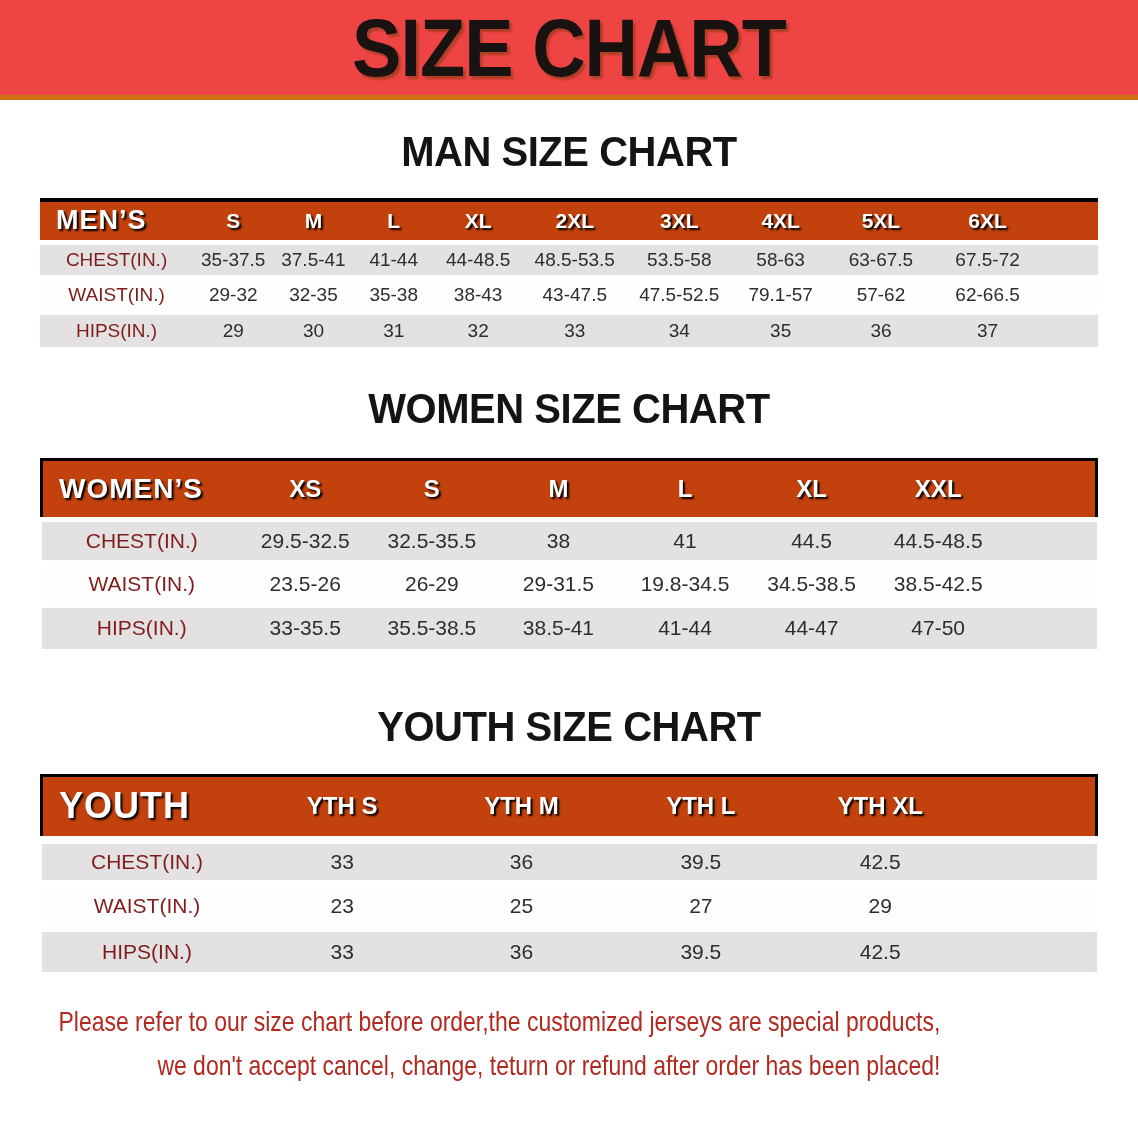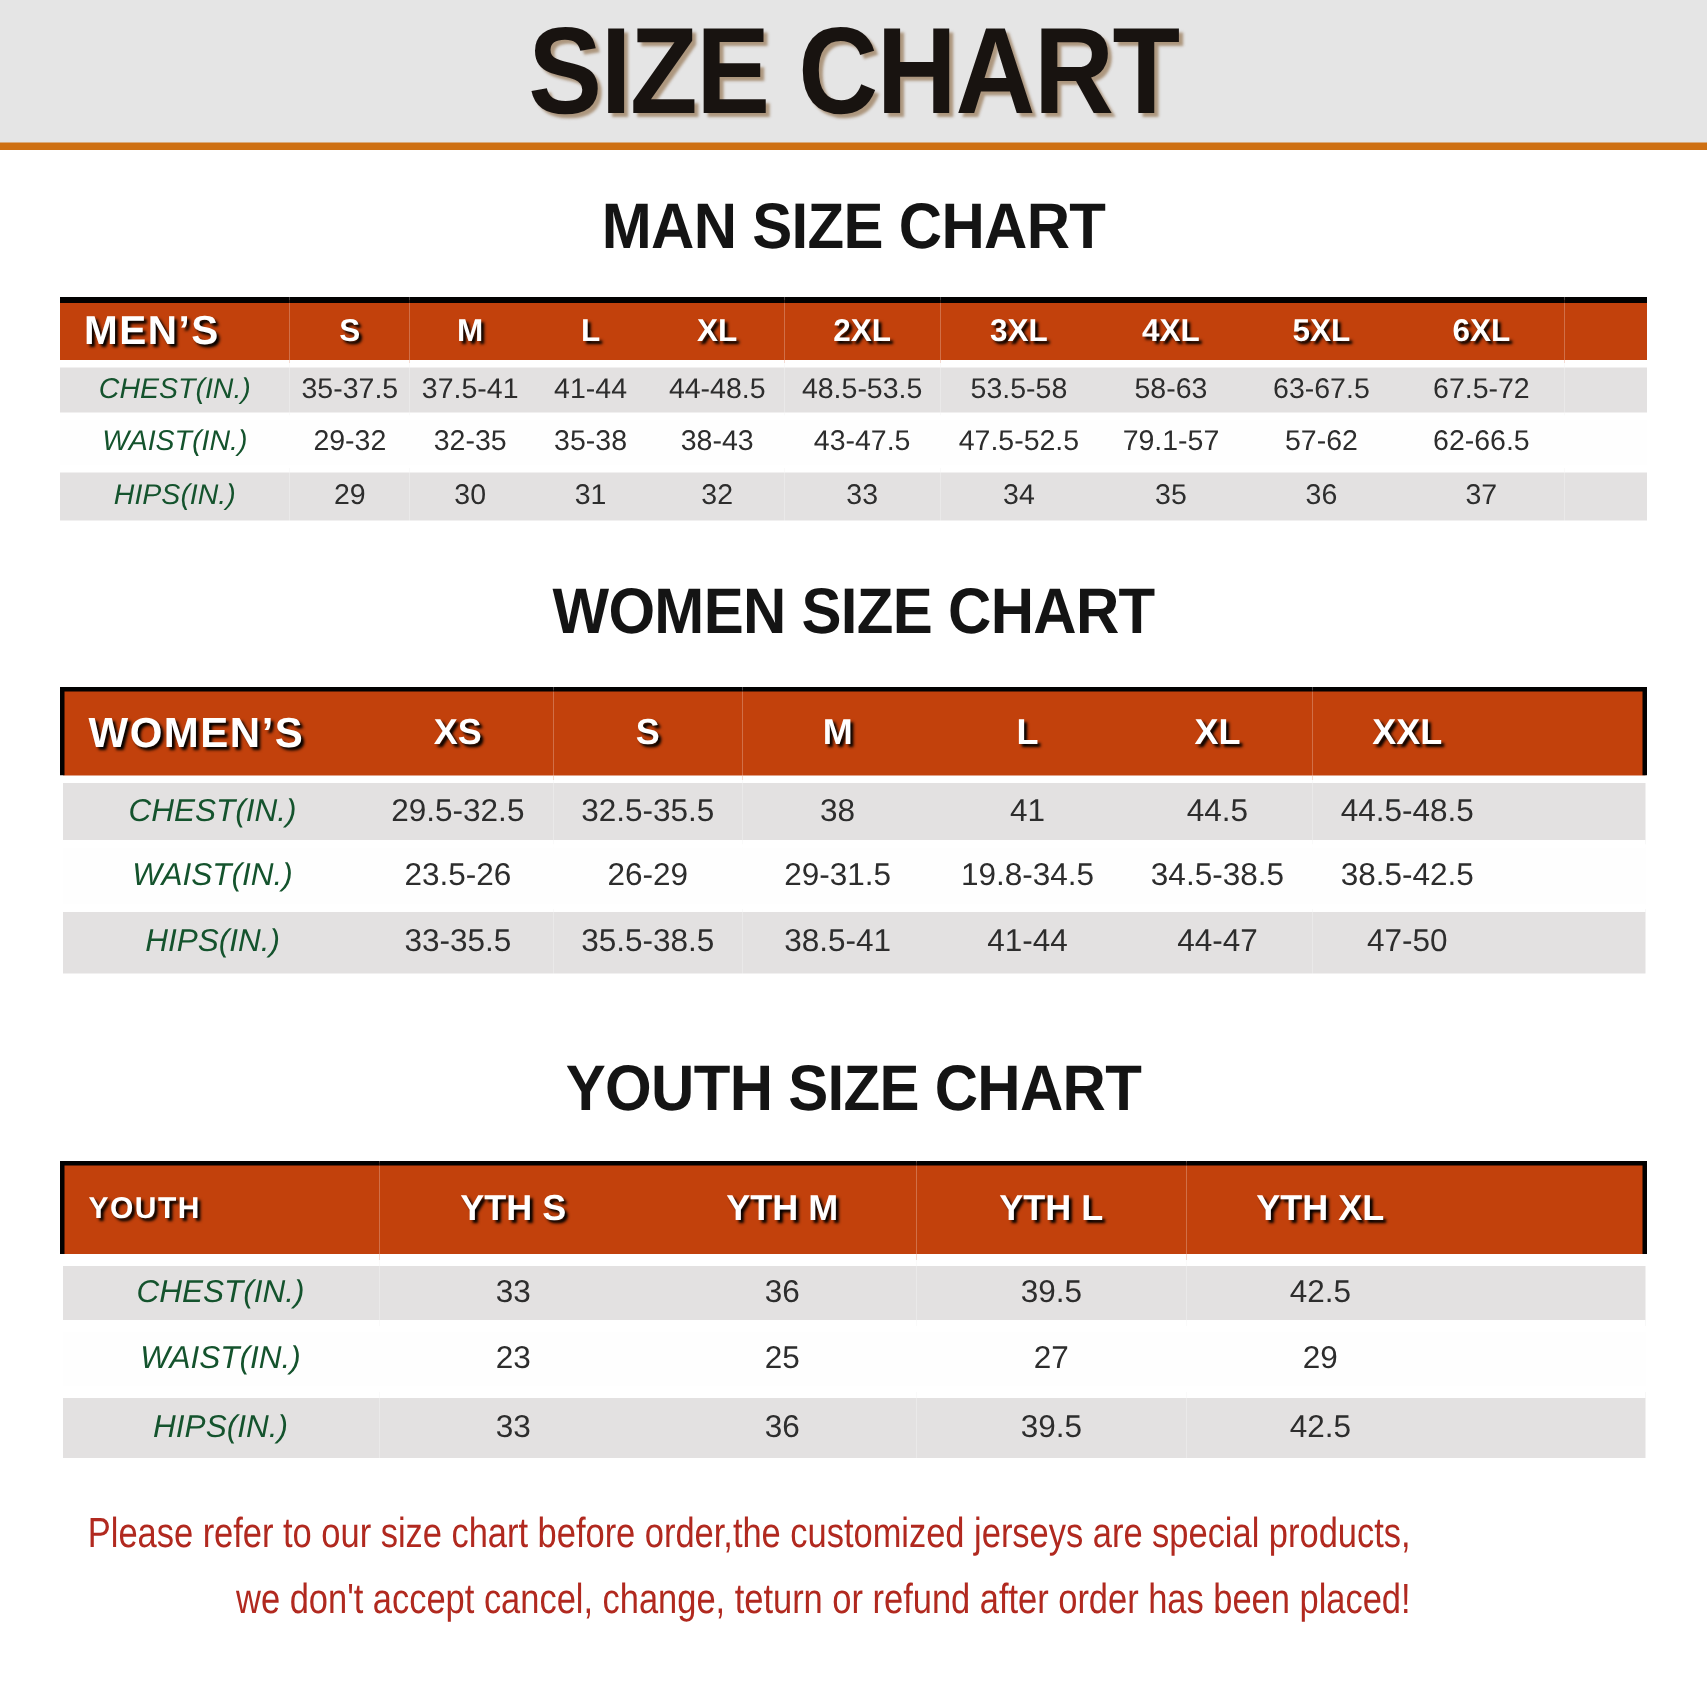--- a/index.html
+++ b/index.html
@@ -6,21 +6,21 @@
   body {
     width: 1138px; height: 1132px;
     background: #ffffff;
     font-family: "Liberation Sans", sans-serif;
     overflow: hidden;
   }
 
   
   .banner {
     height: 100px;
-    background: #e5e5e5;
+    background: #ef4444;
     border-bottom: 5px solid #CE7013;
     box-sizing: border-box;
     display: flex; align-items: center; justify-content: center;
   }
   .banner h1 {
     margin: 0;
     font-size: 82px;
     font-weight: 900;
     letter-spacing: -1px;
     color: #181310;
@@ -67,21 +67,21 @@
     font-weight: 800;
   }
   tbody th, tbody td {
     padding: 0;
     text-align: center;
     font-weight: 400;
     border-top: 5px solid #ffffff;
   }
   tbody tr:nth-child(odd)  { background: #E3E1E1; }
   tbody tr:nth-child(even) { background: #FEFEFE; }
-  tbody th.rowlabel { color: #14532d; font-style: italic; }
+  tbody th.rowlabel { color: #7f1d1d; }
   tbody td { color: #2D2D2D; }
 
   
   .sec-0 thead tr { height: 42px; }
   .sec-0 thead th { font-size: 21px; border-top: 4px solid #020101; }
   .sec-0 thead th.cat { font-size: 27px; }
   .sec-0 tbody tr { height: 35px; }
   .sec-0 tbody th, .sec-0 tbody td { font-size: 19px; }
   .sec-0 .col-0 { width: 14.5%; }
   .sec-0 .col-1, .sec-0 .col-2, .sec-0 .col-3 { width: 7.6%; }
@@ -103,21 +103,21 @@
   .sec-1 .col-0 { width: 19%; }
   .sec-1 .col-1, .sec-1 .col-2, .sec-1 .col-3,
   .sec-1 .col-4, .sec-1 .col-5, .sec-1 .col-6 { width: 12%; }
   .sec-1 .col-7 { width: 9%; }
 
   
   .sec-2 thead tr { height: 65px; }
   .sec-2 thead th { font-size: 24px; border-top: 3px solid #020101; border-bottom: 3px solid #020101; }
   .sec-2 thead th:first-child { border-left: 3px solid #020101; }
   .sec-2 thead th:last-child { border-right: 3px solid #020101; }
-  .sec-2 thead th.cat { font-size: 20px; margin-top: 22px; }
+  .sec-2 thead th.cat { font-size: 36px; margin-top: 22px; }
   .sec-2 tbody tr { height: 44px; }
   .sec-2 tbody th, .sec-2 tbody td { font-size: 21px; border-top: 8px solid #ffffff; }
   .sec-2 .col-0 { width: 20%; }
   .sec-2 .col-1, .sec-2 .col-2, .sec-2 .col-3, .sec-2 .col-4 { width: 17%; }
   .sec-2 .col-5 { width: 12%; }
 
   
   .disclaimer { margin: 28px 0 0 40px; text-align: right; }
   .disclaimer p {
     margin: 0;

